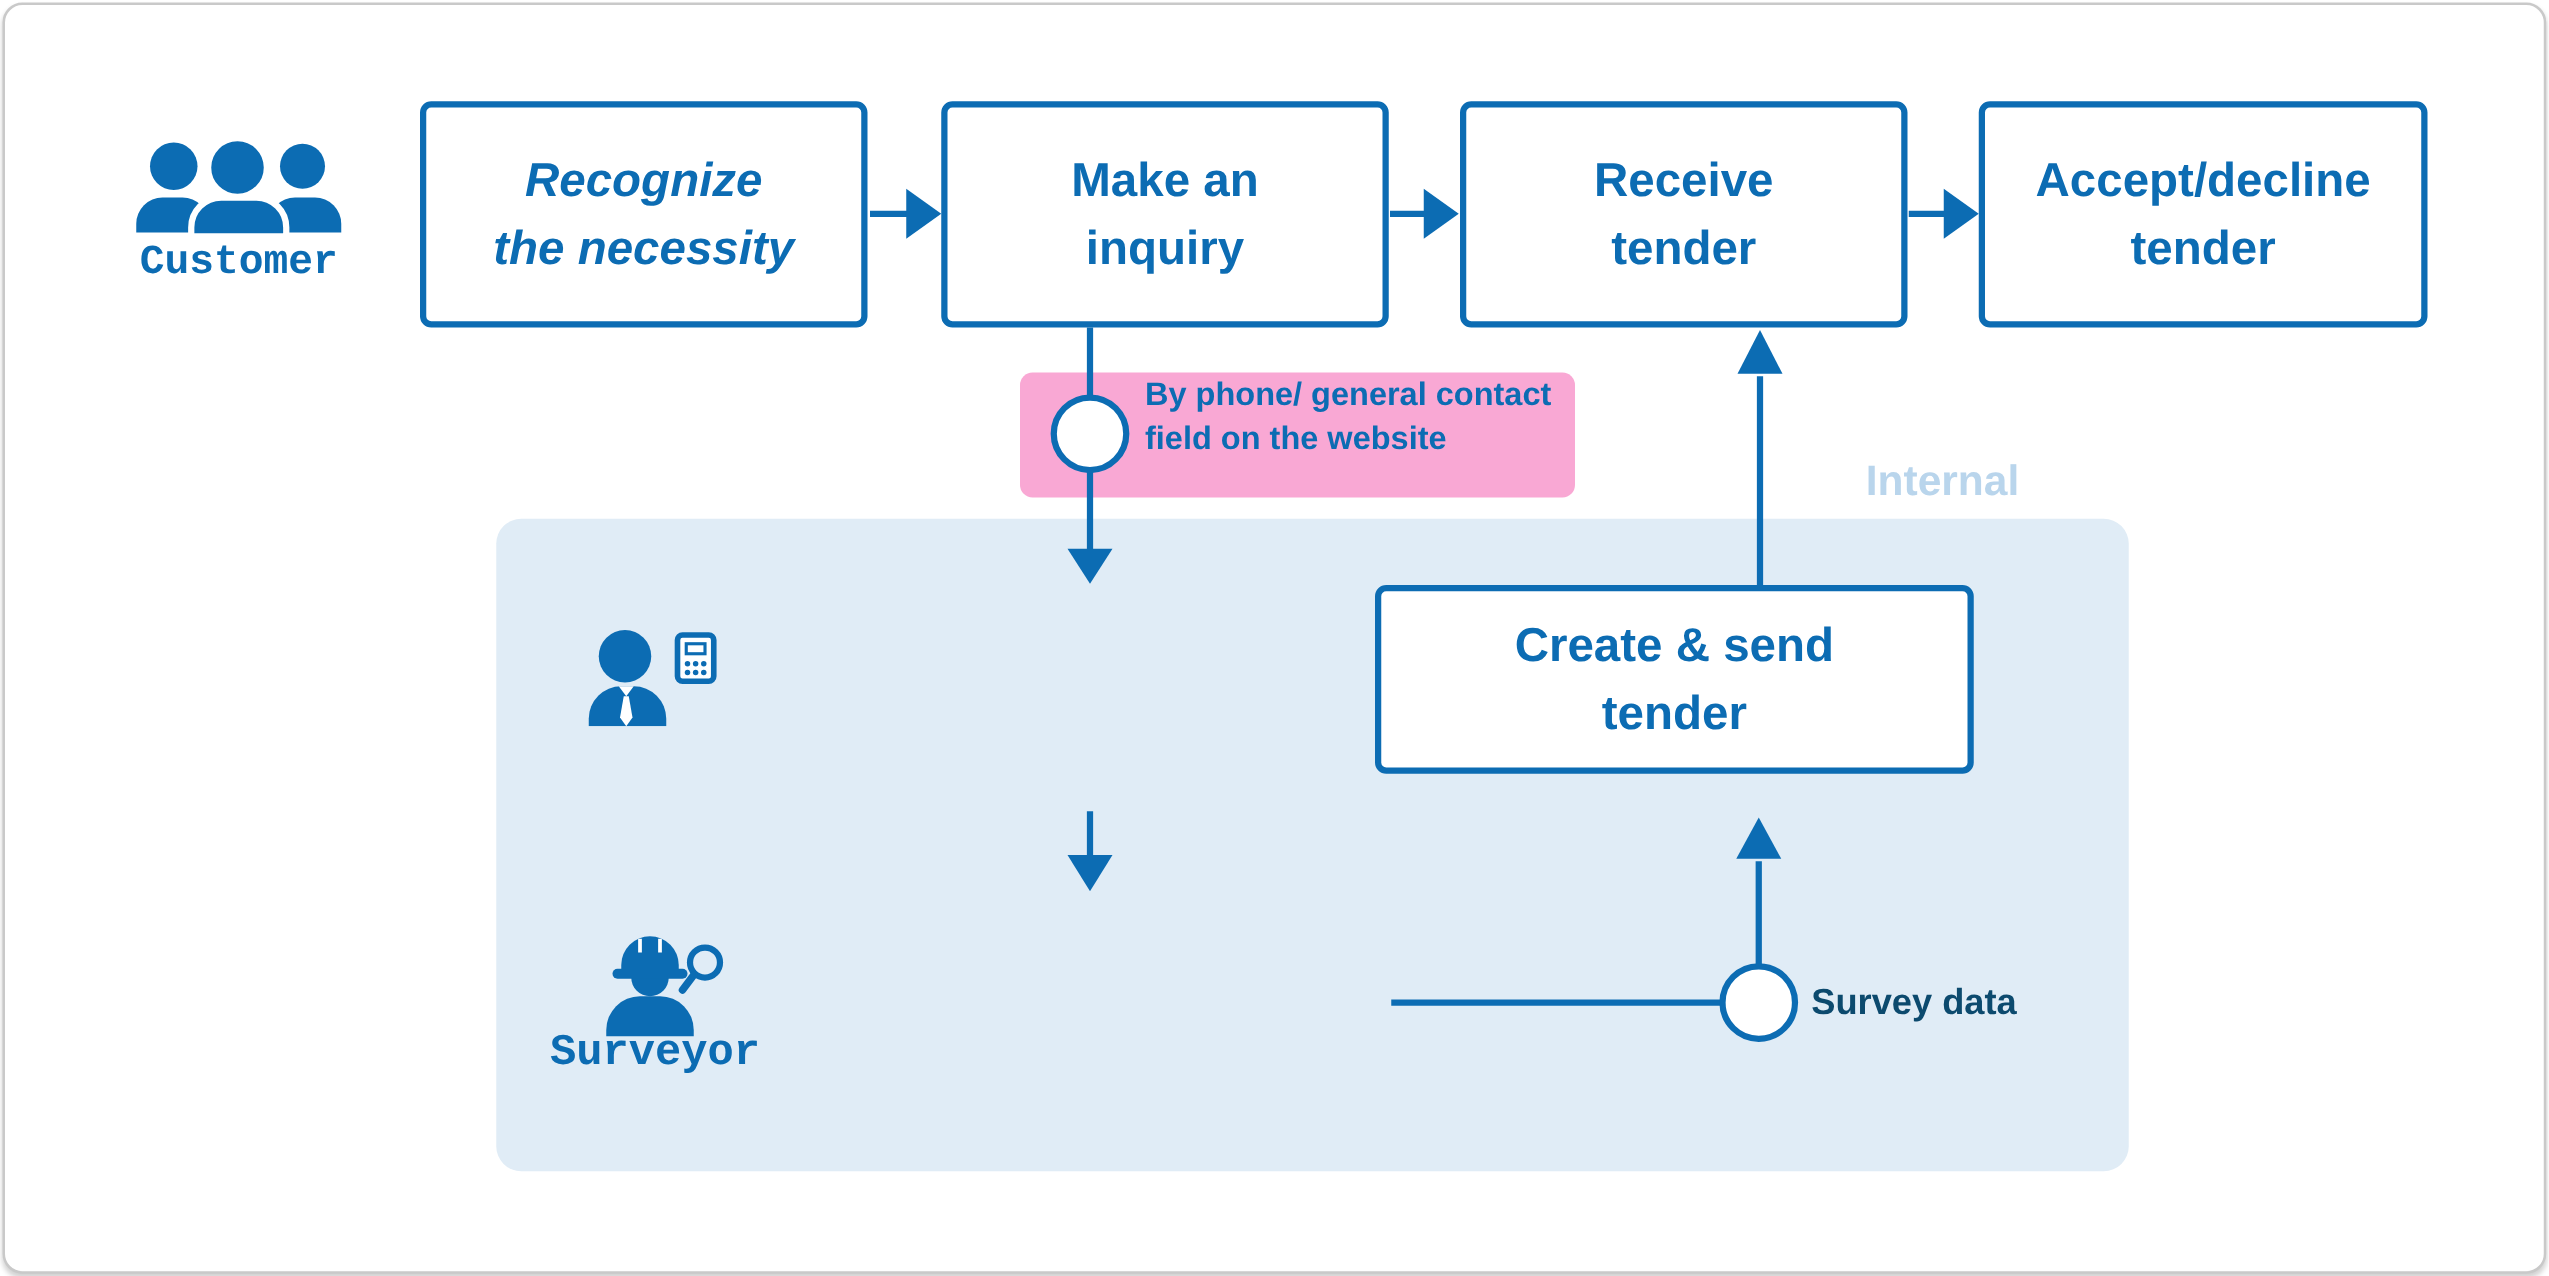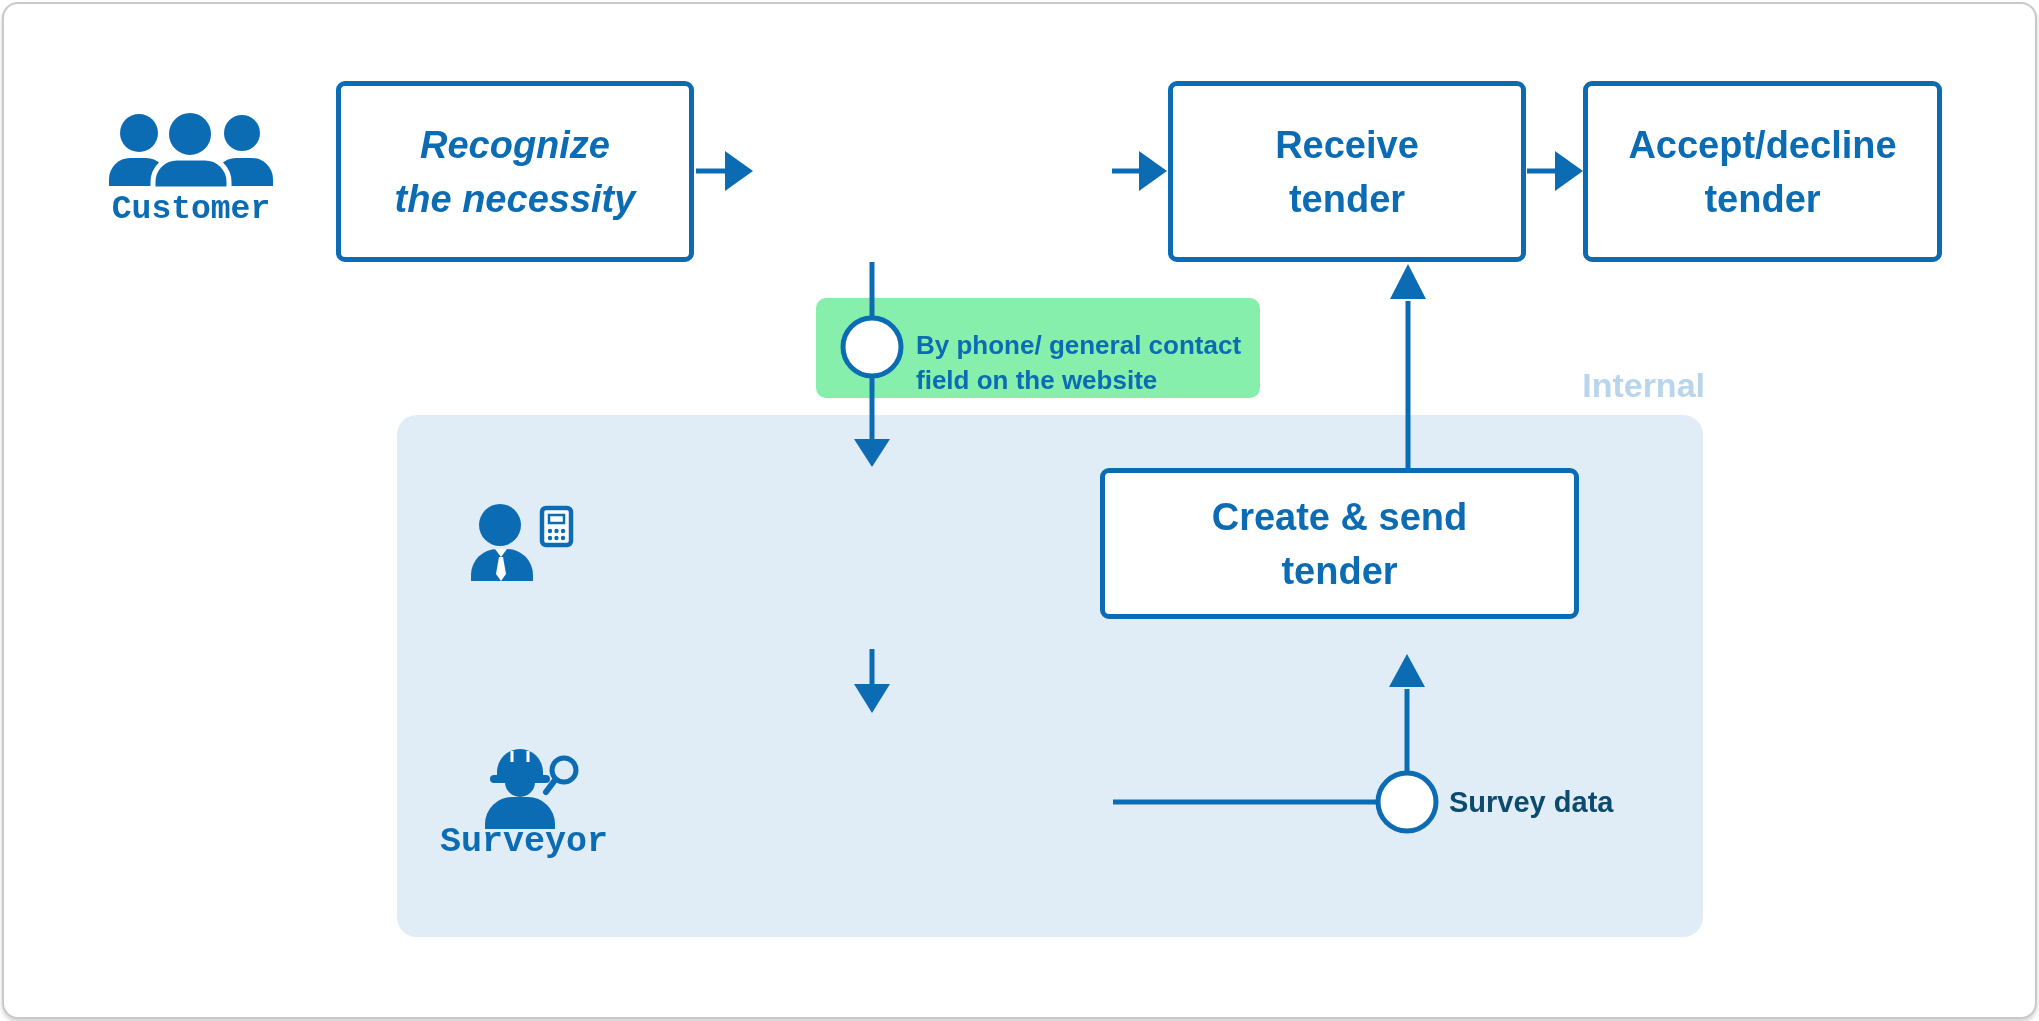--- a/index.html
+++ b/index.html
@@ -1,24 +1,24 @@
 <!DOCTYPE html>
 <html><head>
 <meta charset="utf-8">
 <style>
   html,body{margin:0;padding:0;background:#ffffff;}
   #stage{position:relative;width:2039px;height:1021px;background:#ffffff;overflow:hidden;
          font-family:"Liberation Sans","DejaVu Sans",sans-serif;font-weight:700;}
   #card{position:absolute;left:2px;top:2px;width:2031px;height:1013px;background:#ffffff;
         border:2px solid #c9c9c9;border-radius:16px;box-shadow:0 3px 4px rgba(0,0,0,.18);}
   .region{position:absolute;left:397px;top:415px;width:1306px;height:522px;background:#e0ecf6;border-radius:20px;z-index:1;}
-  .internal-label{position:absolute;left:1403px;top:366px;width:302px;text-align:right;
+  .internal-label{position:absolute;left:1403px;top:366px;width:302px;text-align:center;
         font-size:34px;color:#b9d5ec;z-index:2;}
-  .note{position:absolute;left:816px;top:298px;width:444px;height:100px;background:#86efac;border-radius:10px;
-        z-index:2;display:flex;align-items:flex-end;}
+  .note{position:absolute;left:816px;top:298px;width:444px;height:100px;background:#f9a8d4;border-radius:10px;
+        z-index:2;display:flex;align-items:flex-start;}
   .note-text{padding-left:100px;font-size:26px;line-height:35px;color:#0c6cb3;white-space:pre-line;}
   #connectors{position:absolute;left:0;top:0;width:2039px;height:1021px;z-index:3;}
   .flow-box{position:absolute;box-sizing:border-box;background:#ffffff;border:5px solid #0c6cb3;border-radius:9px;
         display:flex;align-items:center;justify-content:center;text-align:center;z-index:4;}
   .flow-box .lbl{font-size:38px;line-height:54px;color:#0c6cb3;white-space:pre-line;}
   .b1{left:336px;top:81px;width:358px;height:181px;font-style:italic;}
   .b2{left:753px;top:81px;width:358px;height:181px;}
   .b3{left:1168px;top:81px;width:358px;height:181px;}
   .b4{left:1583px;top:81px;width:359px;height:181px;}
   .b5{left:632px;top:468px;width:480px;height:182px;}
@@ -72,20 +72,24 @@
 
       <line x1="1408" y1="470" x2="1408" y2="301"></line>
       <polygon points="1390,299 1426,299 1408,264" stroke="none"></polygon>
     </g>
   </svg>
 
   <div class="flow-box b1">
     <div class="lbl">Recognize
 the necessity</div>
   </div>
+  <div class="flow-box b2">
+    <div class="lbl">Make an
+inquiry</div>
+  </div>
   <div class="flow-box b3">
     <div class="lbl">Receive
 tender</div>
   </div>
   <div class="flow-box b4">
     <div class="lbl">Accept/decline
 tender</div>
   </div>
   <div class="flow-box b6">
     <div class="lbl">Create &amp; send

